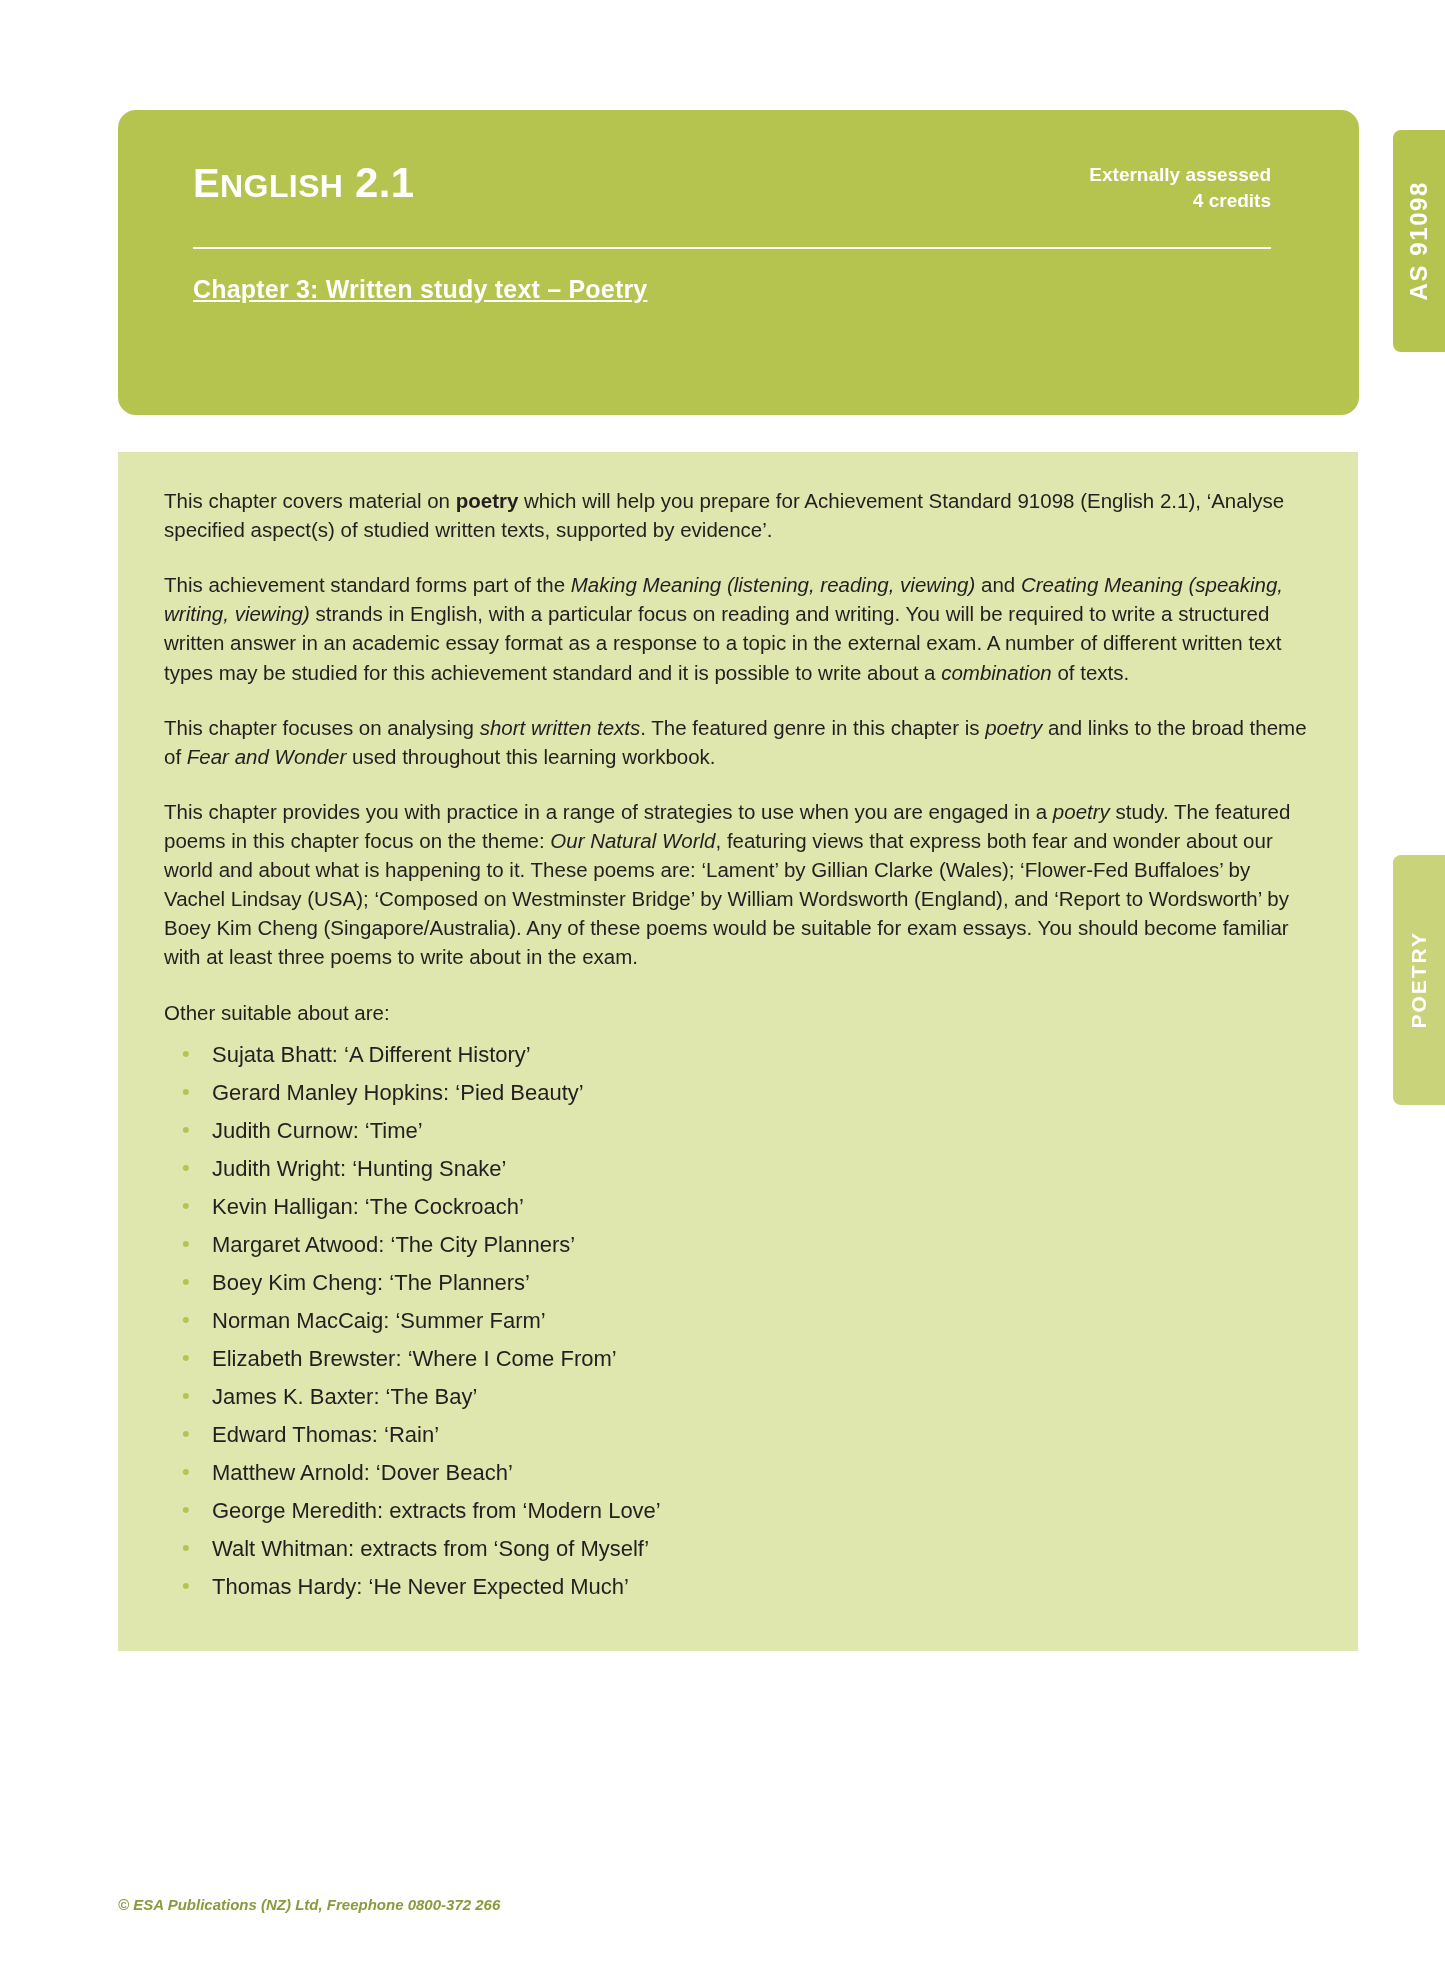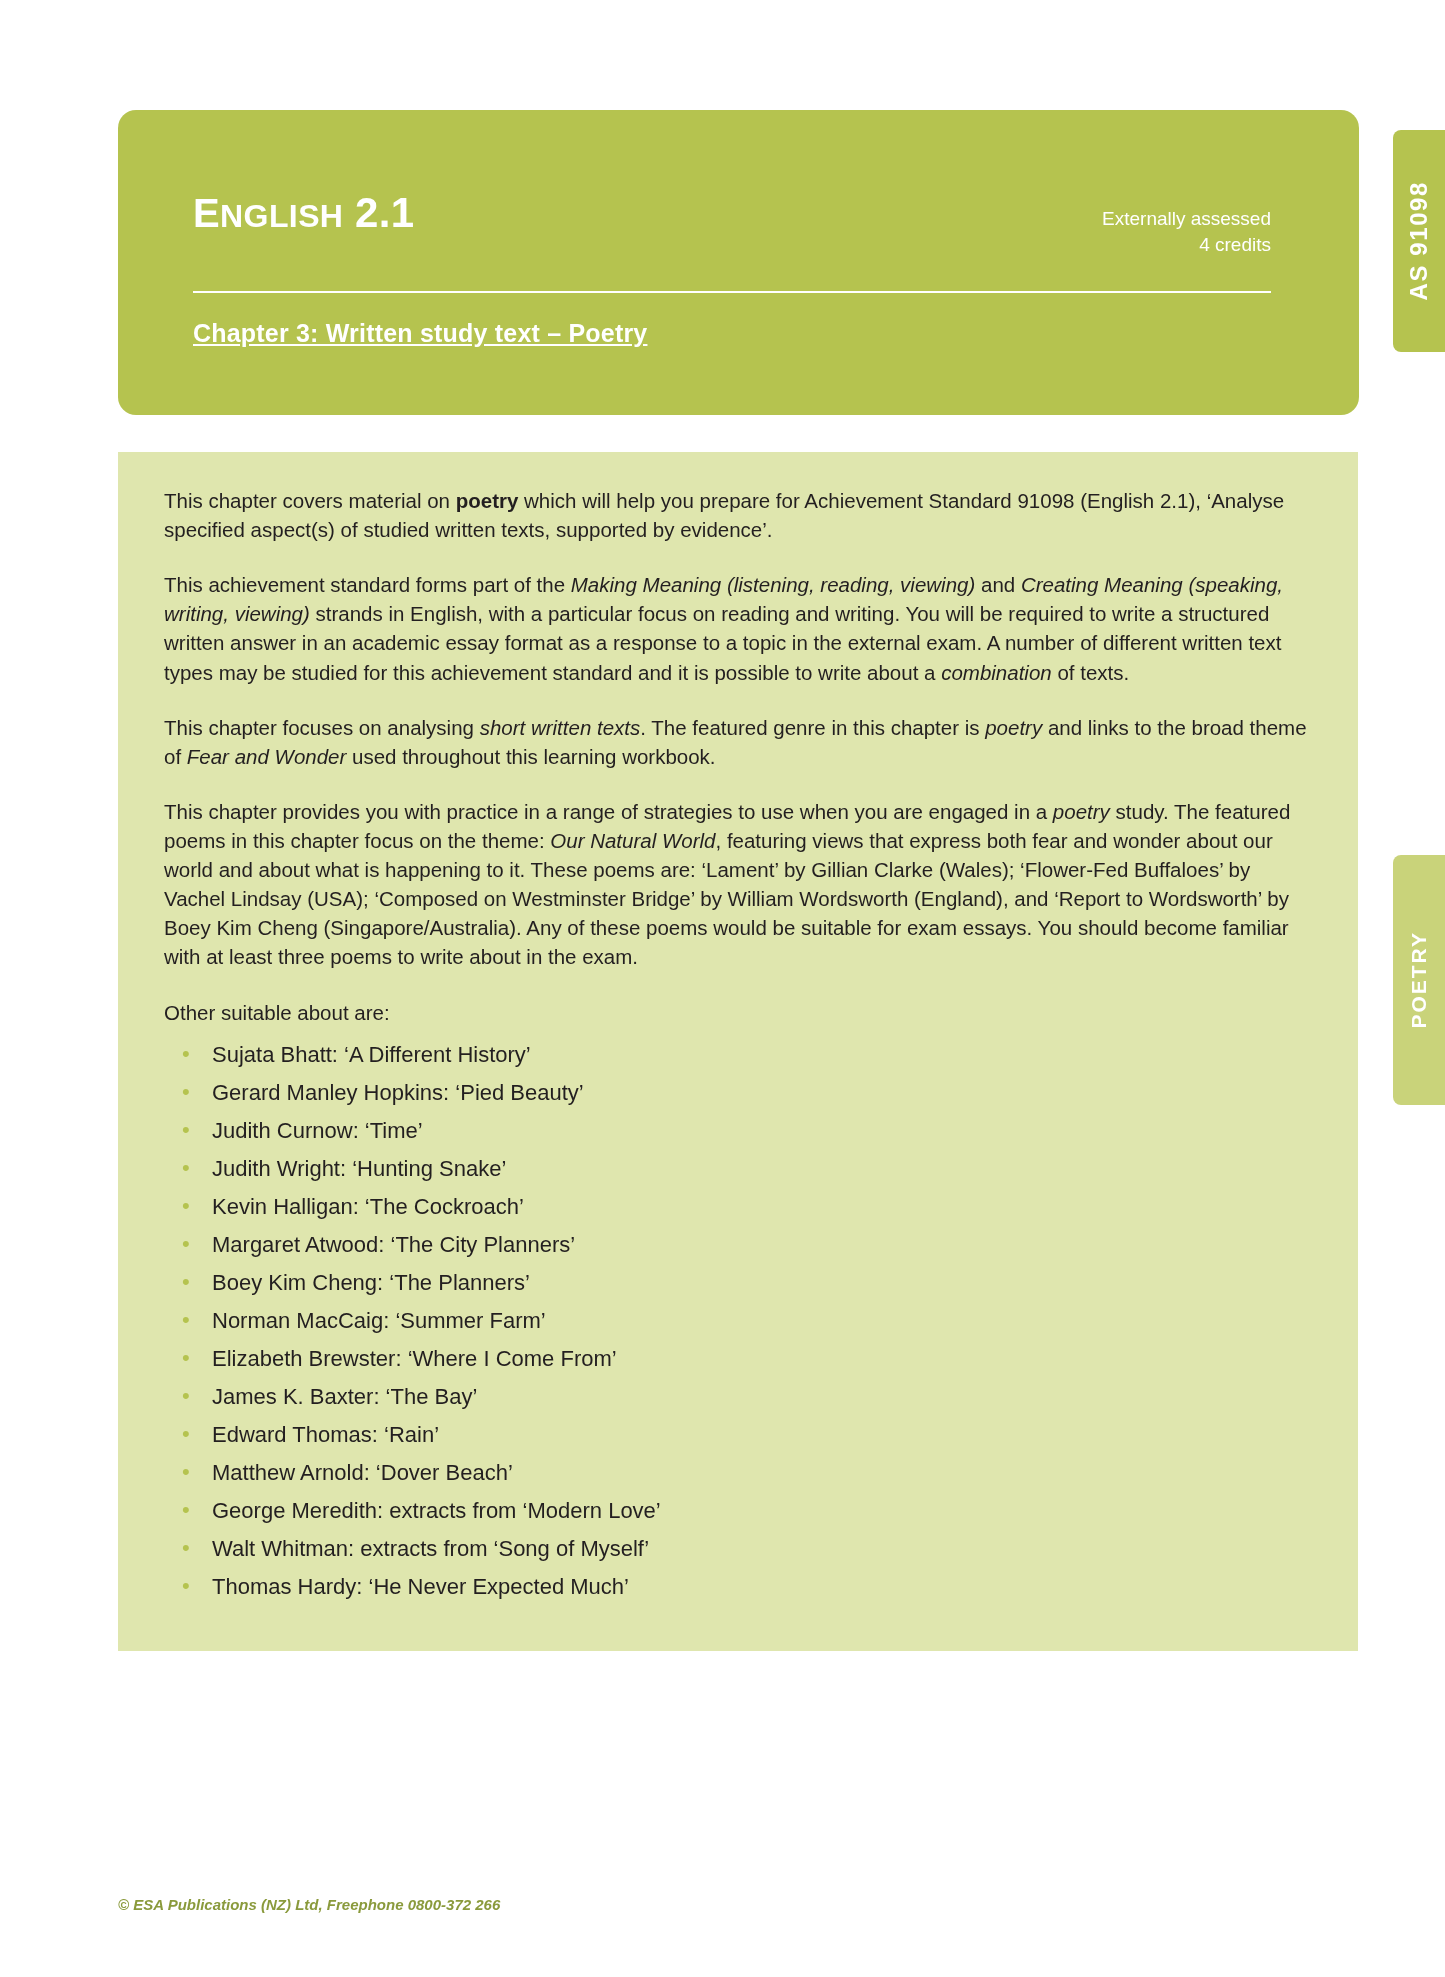--- a/index.html
+++ b/index.html
@@ -35,45 +35,44 @@
     box-sizing: border-box;
   }
   .header-inner {
     position: absolute;
     left: 75px;
     right: 88px;
     top: 52px;
   }
   .header-row {
     display: flex;
-    align-items: center;
+    align-items: flex-start;
     justify-content: space-between;
   }
   .course-title {
     color: #ffffff;
     font-size: 40px;
     font-weight: bold;
     letter-spacing: 0.4px;
     line-height: 1;
     white-space: nowrap;
   }
   .course-title .small-caps {
     font-size: 32px;
   }
   .course-title .num {
     font-size: 42px;
   }
   .assess-info {
     color: #ffffff;
     text-align: right;
     font-size: 19px;
-    font-weight: normal;
+    font-weight: bold;
     line-height: 1.35;
     padding-bottom: 6px;
-    margin-top: 44px;
   }
   .header-rule {
     margin-top: 28px;
     border-top: 2px solid #ffffff;
     width: 100%;
   }
   .chapter-title {
     margin-top: 26px;
     color: #ffffff;
     font-size: 25px;

